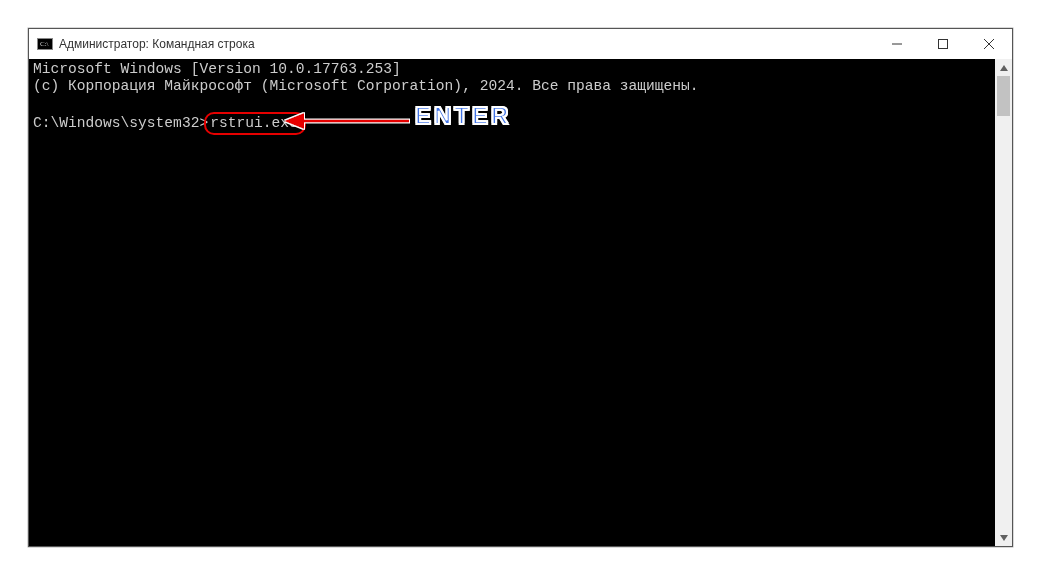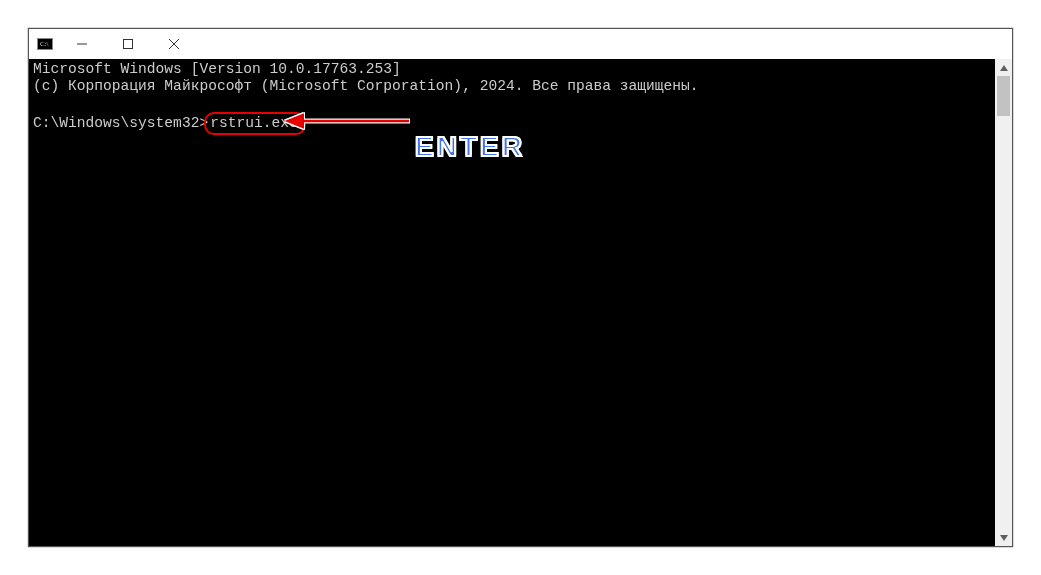--- a/index.html
+++ b/index.html
@@ -131,29 +131,28 @@
   
   .annotation {
     position: absolute;
     pointer-events: none;
   }
   .enter-label {
     position: absolute;
     left: 415px;
     top: 102px;
     font-family: Impact, "Arial Black", sans-serif;
-    font-size: 28px;
+    font-size: 24px;
     letter-spacing: 3px;
     color: #4073e6;
     -webkit-text-stroke: 2px #ffffff;
     text-shadow:
       -1px -1px 0 #fff, 1px -1px 0 #fff,
       -1px  1px 0 #fff, 1px  1px 0 #fff;
     font-weight: 900;
-    margin-top: 29px;
   }
   .arrow-svg {
     position: absolute;
     left: 284px;
     top: 110px;
     width: 130px;
     height: 22px;
   }
 </style>
 </head>
@@ -161,20 +160,21 @@
 
 <div class="window">
 
   <div class="titlebar">
     <span class="titlebar-icon">
       <svg width="16" height="16" viewBox="0 0 16 16">
         <rect x="0.5" y="2.5" width="15" height="11" fill="#000" stroke="#888" stroke-width="1"></rect>
         <text x="3" y="10" font-size="7" fill="#ccc" font-family="Consolas">C:\</text>
       </svg>
     </span>
+    <span class="titlebar-text">Администратор: Командная строка</span>
     <div class="window-controls">
       <div class="wc-btn">
         <svg width="10" height="10" viewBox="0 0 10 10">
             <line x1="0" y1="5" x2="10" y2="5" stroke="currentColor" stroke-width="1"></line>
           </svg>
       </div>
       <div class="wc-btn">
         <svg width="10" height="10" viewBox="0 0 10 10">
             <rect x="0.5" y="0.5" width="9" height="9" fill="none" stroke="currentColor" stroke-width="1"></rect>
           </svg>

